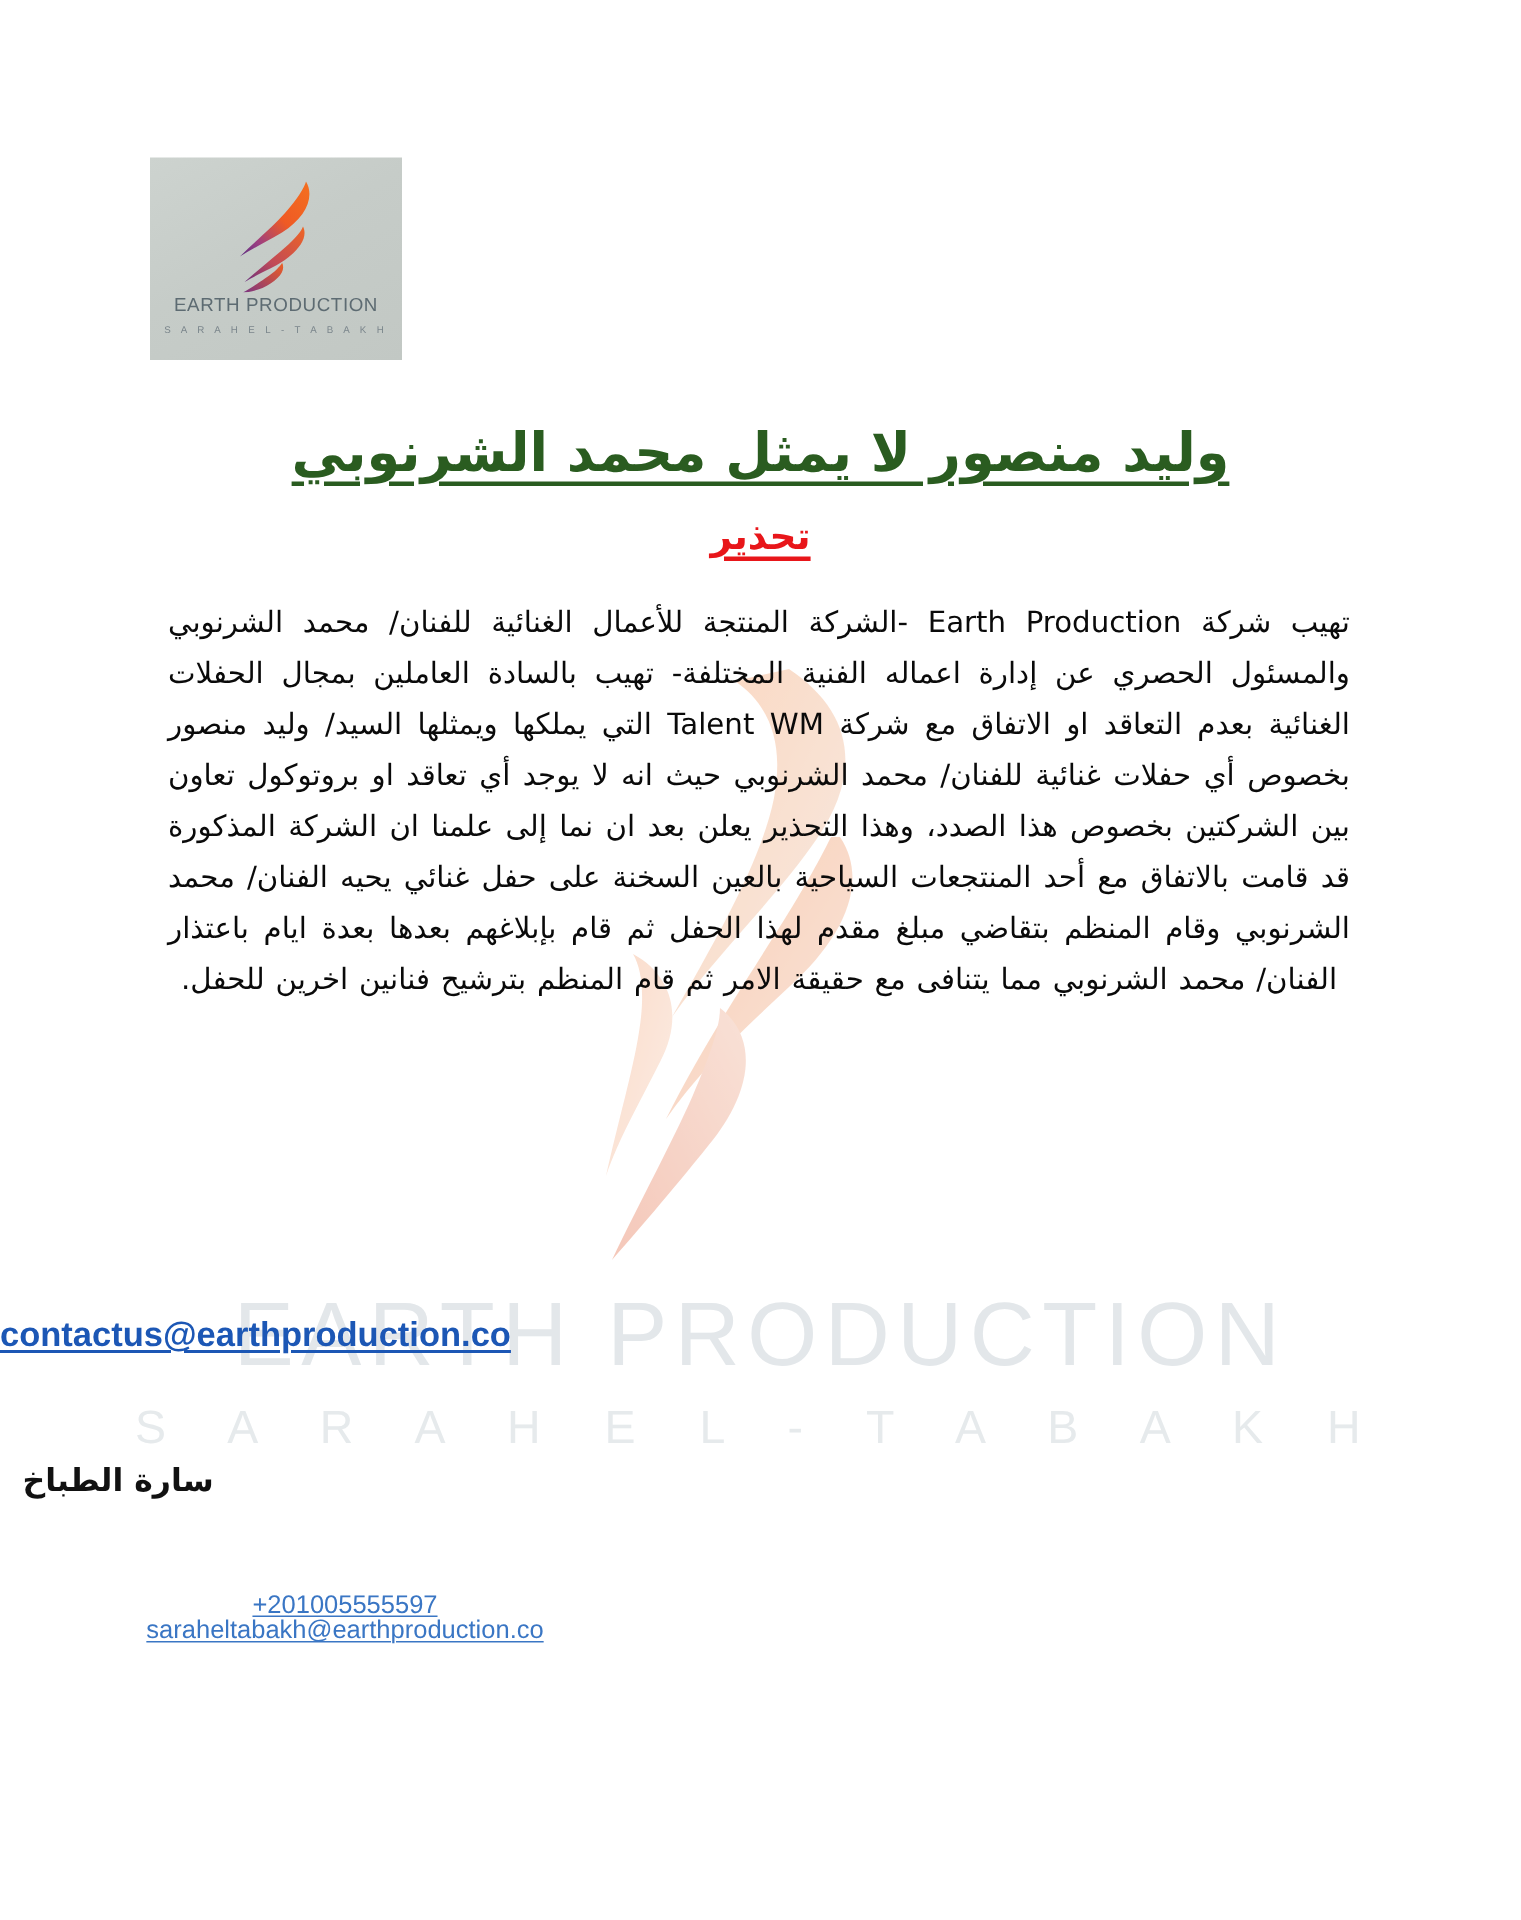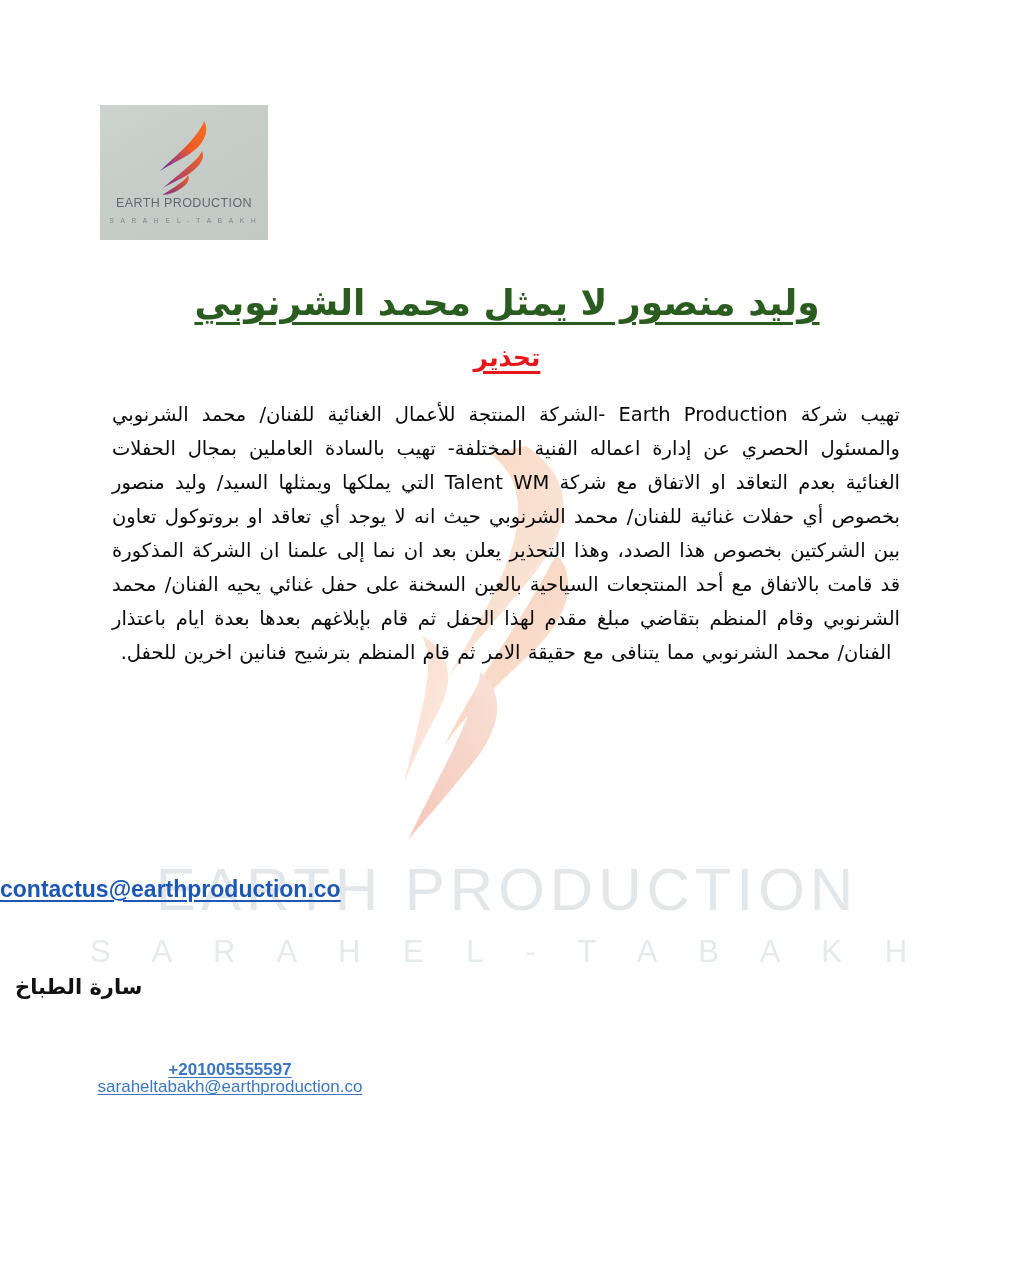--- a/index.html
+++ b/index.html
@@ -220,21 +220,21 @@
   }
   .sig-mail a { font-size: 17px; }
   .sig-phone {
     position: absolute;
     left: 0;
     top: 1060px;
     width: 460px;
     text-align: center;
     direction: ltr;
   }
-  .sig-phone a { font-size: 17px; font-weight: bold; }
+  .sig-phone a { font-size: 17px; }
 </style>
 </head>
 <body>
 
 <div class="page">
 
   <div class="wm-layer">
 
     <svg class="wm-swoosh" viewBox="0 0 330 400" aria-hidden="true">
       <defs>

